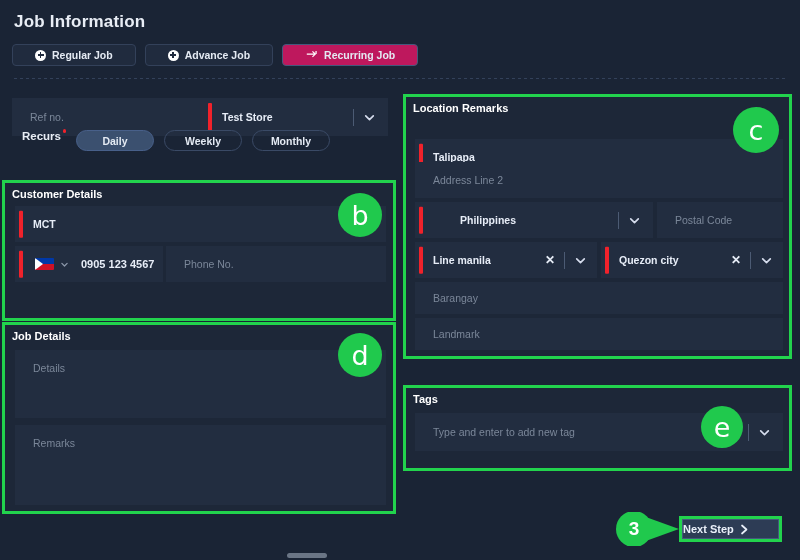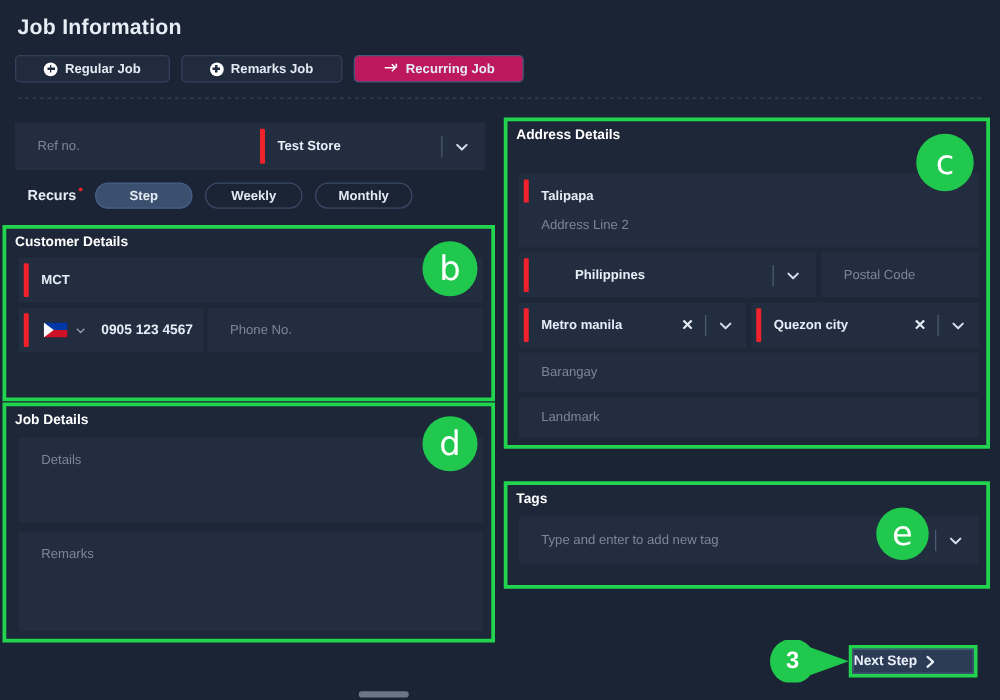--- a/index.html
+++ b/index.html
@@ -60,21 +60,21 @@
     color: #e7edf7; font-size: 12px; font-weight: 700;
     line-height: 1; flex: 0 0 auto;
   }
 
   
   .refrow { position: absolute; left: 12px; top: 98px; width: 376px; height: 38px; display: flex; }
   .ref-in { width: 192px; height: 38px; }
   .store-in { flex: 1; height: 38px; }
 
   
-  .recurs-row { position: absolute; left: 22px; top: 146px; display: flex; align-items: center; gap: 10px; }
+  .recurs-row { position: absolute; left: 22px; top: 130px; display: flex; align-items: flex-start; gap: 10px; }
   .recurs-lbl { font-size: 11.5px; font-weight: 700; color: #e8edf5; position: relative; padding-right: 5px; }
   .recurs-lbl .dot {
     position: absolute; right: 0; top: -1px;
     width: 3.5px; height: 3.5px; border-radius: 50%; background: #f0222b;
   }
   .pill {
     width: 78px; height: 21px; border-radius: 11px;
     border: 1px solid #3a4a66; background: transparent;
     display: flex; align-items: center; justify-content: center;
     font-size: 10.5px; font-weight: 700; color: #e4eaf3;
@@ -173,21 +173,21 @@
 
   <div class="page-title">Job Information</div>
 
   <div class="jobtype-row">
     <div class="jt-btn">
       <span class="plus-ic"></span>
       <span>Regular Job</span>
     </div>
     <div class="jt-btn">
       <span class="plus-ic"></span>
-      <span>Remarks Job</span>
+      <span>Advance Job</span>
     </div>
     <div class="jt-btn active">
       <svg class="recur-ic" viewBox="0 0 16 14">
         <path d="M2 4.5h9l-2.3-2.3 1-1L14 5 9.7 9.3l-1-1L11 6H2z" fill="#ffffff"></path>
         <path d="M13 1.2h1.6v4H13z" fill="#ffffff"></path>
       </svg>
       <span>Recurring Job</span>
     </div>
   </div>
 
@@ -207,21 +207,21 @@
       </svg>
     </div>
   </div>
 
   <div class="recurs-row">
     <div class="recurs-lbl">
       <span>Recurs</span>
       <span class="dot"></span>
     </div>
     <div class="pill on">
-      <span>Step</span>
+      <span>Daily</span>
     </div>
     <div class="pill">
       <span>Weekly</span>
     </div>
     <div class="pill">
       <span>Monthly</span>
     </div>
   </div>
 
   <div class="panel" id="p-customer">
@@ -261,21 +261,21 @@
       <span class="ph">Details</span>
     </div>
     <div class="ta ta2">
       <span class="ph">Remarks</span>
     </div>
 
     <div class="badge" style="right:11px; top:8px; width:44px; height:44px;">d</div>
   </div>
 
   <div class="panel" id="p-location">
-    <div class="panel-hd">Address Details</div>
+    <div class="panel-hd">Location Remarks</div>
 
     <div class="fld r1">
       <span class="reqbar"></span>
       <span class="val">Talipapa</span>
     </div>
 
     <div class="fld r2">
       <span class="ph">Address Line 2</span>
     </div>
 
@@ -293,21 +293,21 @@
         </svg>
       </div>
       <div class="fld pcode">
         <span class="ph">Postal Code</span>
       </div>
     </div>
 
     <div class="r4">
       <div class="fld half">
         <span class="reqbar"></span>
-        <span class="val">Metro manila</span>
+        <span class="val">Line manila</span>
         <span style="flex:1"></span>
         <span class="xbtn">✕</span>
         <span class="sep"></span>
         <svg class="chev" viewBox="0 0 12 12" style="margin-right:10px">
           <path d="M2.5 4.5 6 8l3.5-3.5" fill="none" stroke="#d6dded" stroke-width="1.5" stroke-linecap="round" stroke-linejoin="round"></path>
         </svg>
       </div>
       <div class="fld half">
         <span class="reqbar"></span>
         <span class="val">Quezon city</span>

